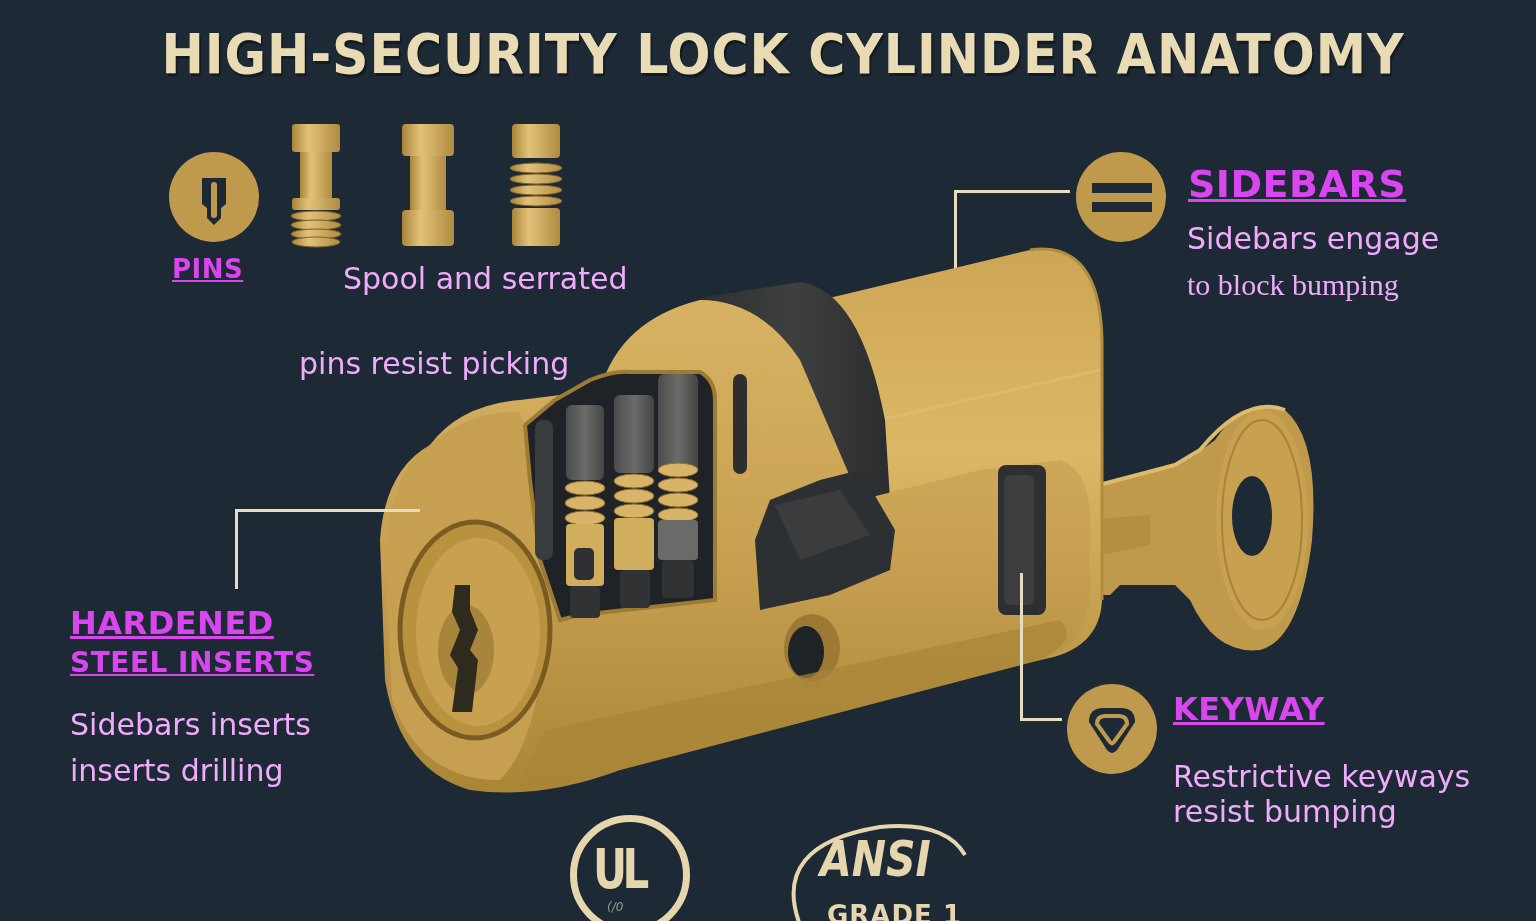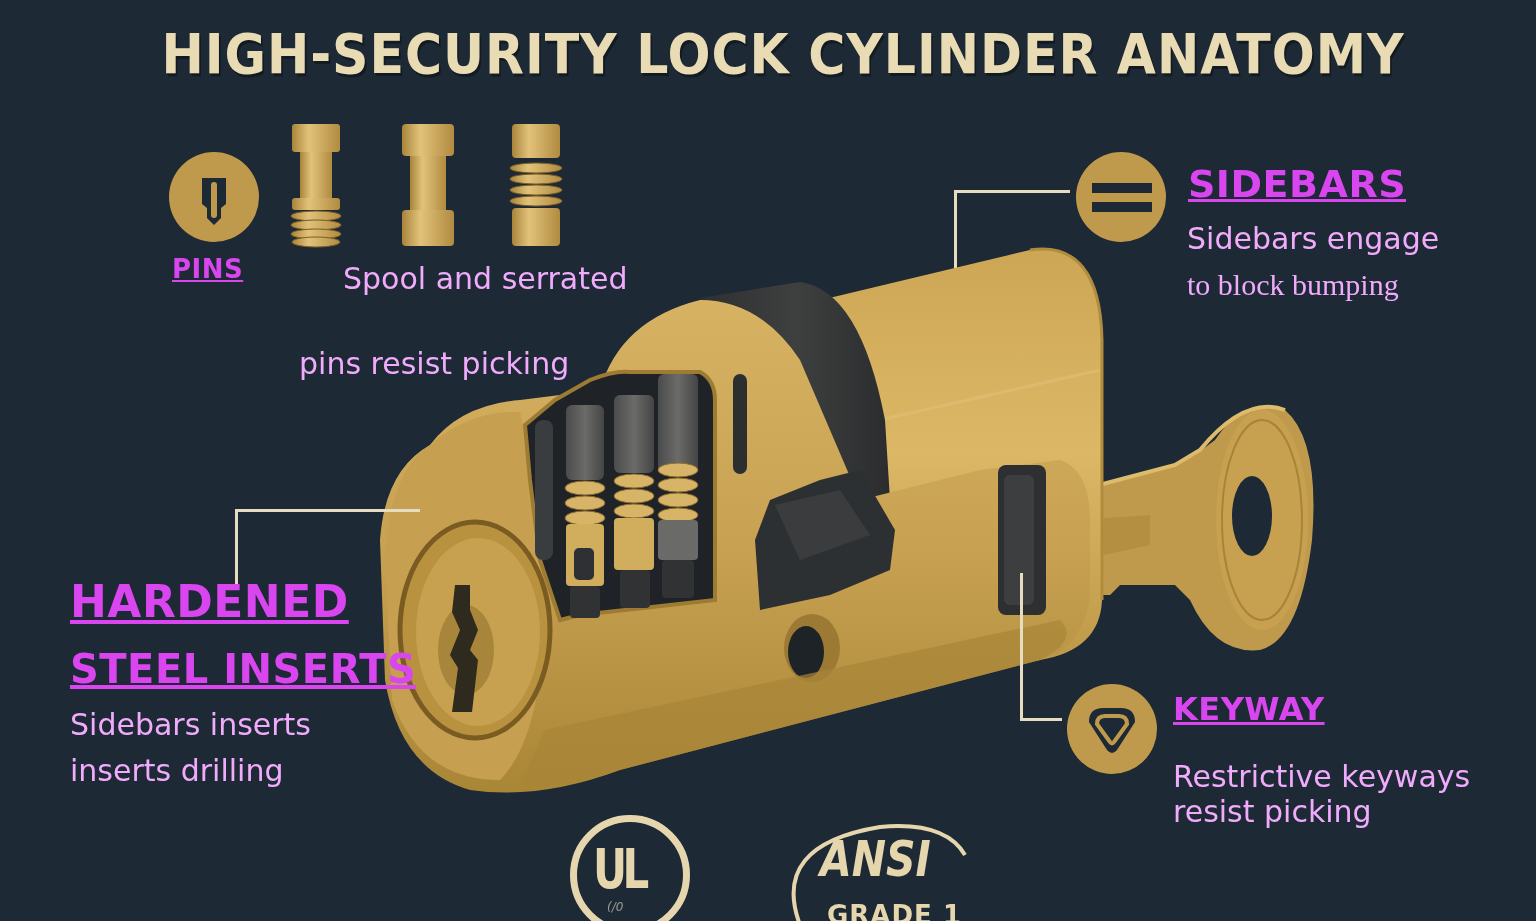--- a/index.html
+++ b/index.html
@@ -203,36 +203,36 @@
   <ellipse cx="806" cy="652" rx="18" ry="26" fill="#1e2328"></ellipse>
 
   <rect x="998" y="465" width="48" height="150" rx="8" fill="#2d2f30"></rect>
   <rect x="1004" y="475" width="30" height="130" rx="6" fill="#3c3e3f"></rect>
 
   <path d="M545 730 L1060 620 Q1080 640 1040 660 L620 770 Q560 790 520 784 Z" fill="#a88537" opacity="0.7"></path>
 </svg>
 
 <div class="line" style="left:235px; top:509px; width:185px; height:3px;"></div>
 <div class="line" style="left:235px; top:509px; width:3px; height:80px;"></div>
-<div class="label-head" style="left:70px; top:576px; font-size:44px;">HARDENED</div>
-<div class="label-head" style="left:70px; top:646px; font-size:40px;">STEEL INSERTS</div>
+<div class="label-head" style="left:70px; top:604px; font-size:32px;">HARDENED</div>
+<div class="label-head" style="left:70px; top:646px; font-size:28px;">STEEL INSERTS</div>
 <div class="label-desc" style="left:70px; top:702px;">Sidebars inserts</div>
 <div class="label-desc" style="left:70px; top:748px;">inserts drilling</div>
 
 <div class="line" style="left:1020px; top:573px; width:3px; height:148px;"></div>
 <div class="line" style="left:1020px; top:718px; width:42px; height:3px;"></div>
 <div class="icon-circle" style="left:1067px; top:684px; width:90px; height:90px;">
   <svg width="90" height="90" style="left:0;top:0;">
     <path d="M22 38 Q22 24 36 24 L54 24 Q68 24 68 38 L50 66 Q45 72 40 66 Z" fill="#1d2935"></path>
     <path d="M30 40 Q30 32 38 32 L52 32 Q60 32 60 40 L47 58 Q45 61 43 58 Z" fill="none" stroke="#c09a4c" stroke-width="4"></path>
   </svg>
 </div>
 <div class="label-head" style="left:1173px; top:690px; font-size:32px;">KEYWAY</div>
 <div class="label-desc" style="left:1173px; top:743px;margin-top:11px;">Restrictive keyways</div>
-<div class="label-desc" style="left:1173px; top:789px;">resist picking</div>
+<div class="label-desc" style="left:1173px; top:789px;">resist bumping</div>
 
 <div style="position:absolute; left:570px; top:815px; width:120px; height:120px; border:7px solid #e6d6ad; border-radius:50%; box-sizing:border-box;">
   <div style="position:absolute; left:16px; top:14px; font-size:56px; font-weight:bold; color:#e6d6ad; letter-spacing:-6px; transform:scaleX(0.75); transform-origin:0 0;">UL</div>
   <div style="position:absolute; left:30px; top:78px; font-size:12px; font-style:italic; color:#9a9a90;">(/0</div>
 </div>
 
 <svg width="200" height="120" style="left:780px; top:815px;">
   <path d="M20 110 Q-10 30 100 12 Q165 6 185 40" fill="none" stroke="#e6d6ad" stroke-width="4"></path>
 </svg>
 <div style="position:absolute; left:820px; top:830px; font-size:50px; font-weight:bold; font-style:italic; color:#e6d6ad; transform:scaleX(0.82); transform-origin:0 0;">ANSI</div>

